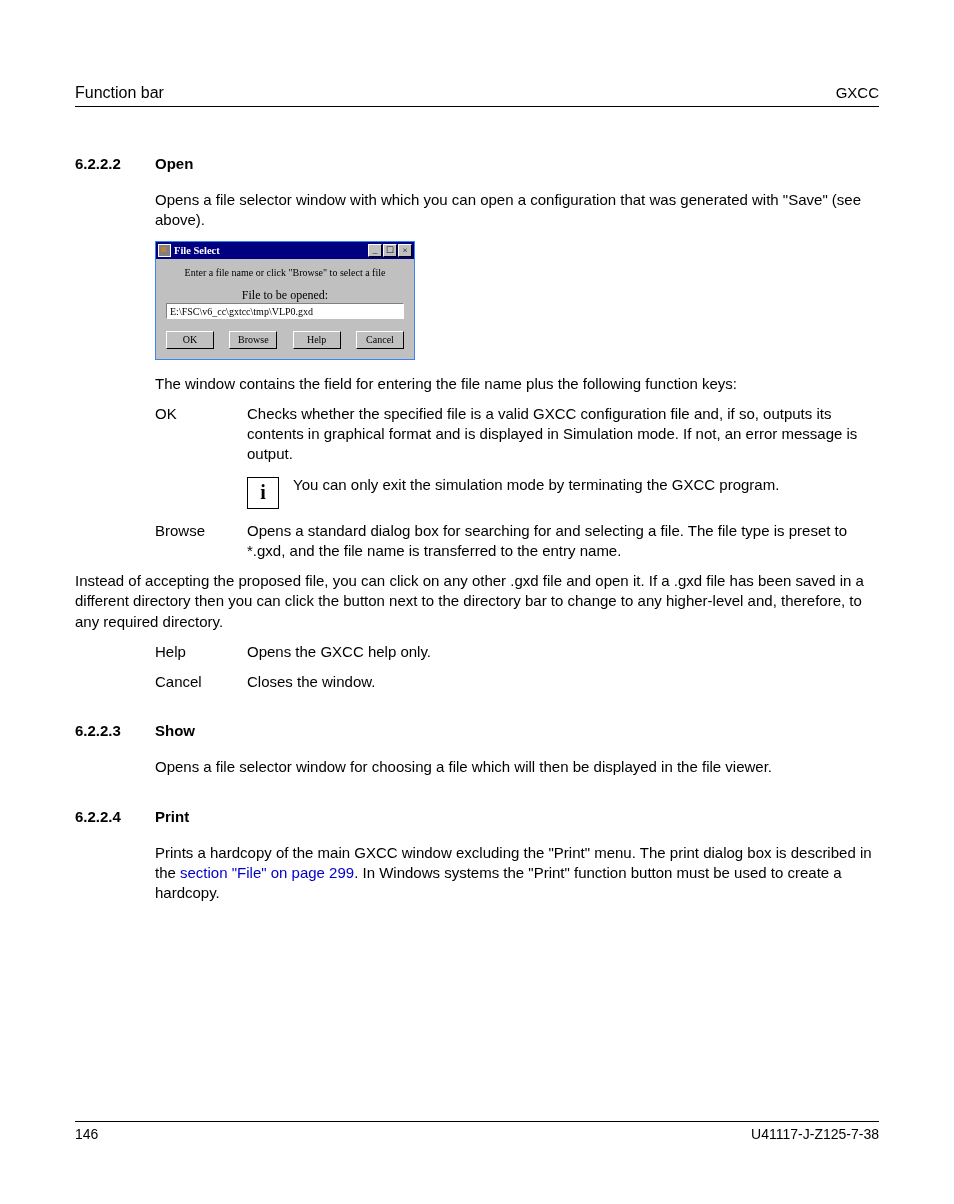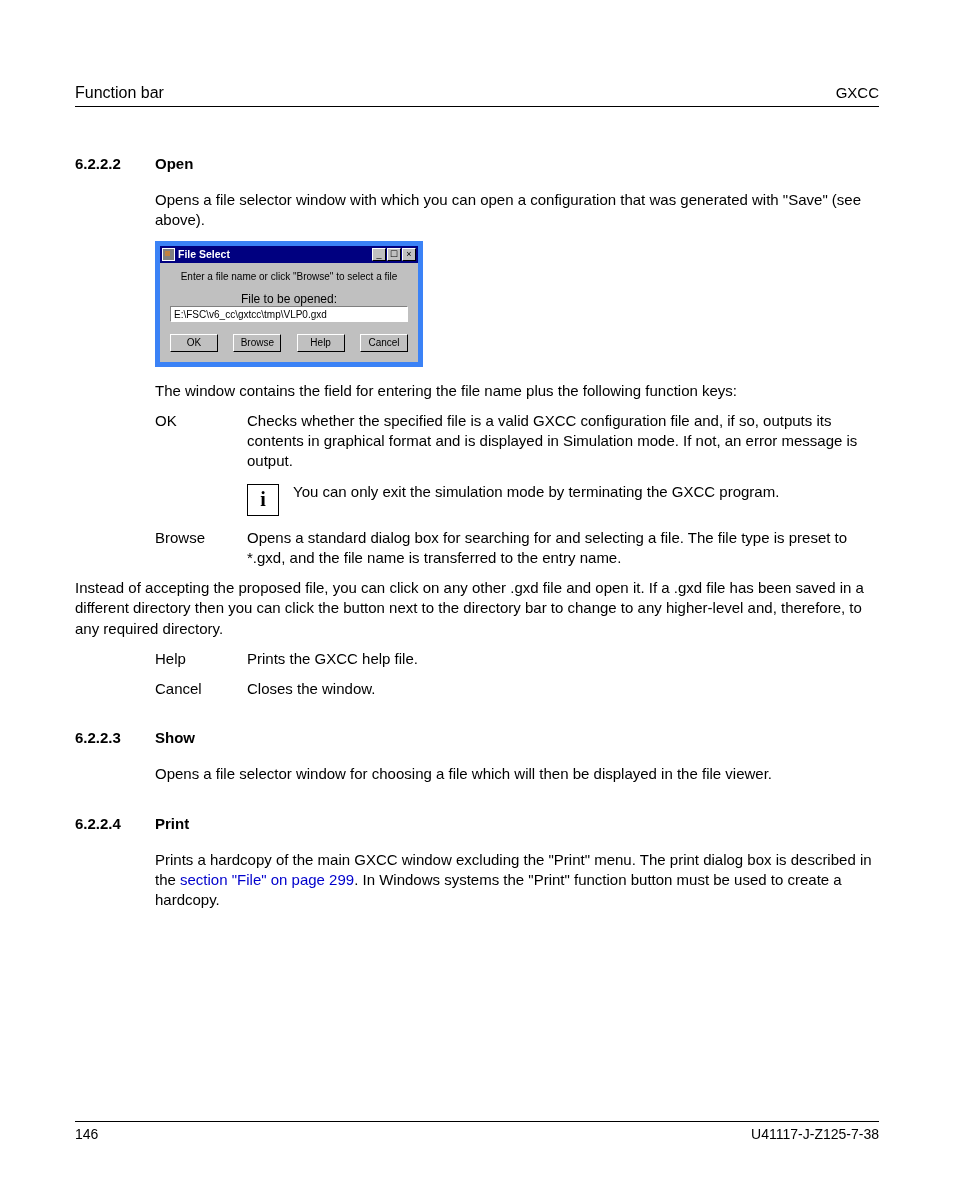--- a/index.html
+++ b/index.html
@@ -52,23 +52,23 @@
   .body-para {
     margin-left: 80px;
     line-height: 1.35;
     margin-bottom: 10px;
   }
   .file-select {
     margin-left: 80px;
     margin-top: 8px;
     margin-bottom: 14px;
     width: 258px;
-    border: 5px solid #3b82f6;
+    border: 1px solid #3b82f6;
     background: #c0c0c0;
-    font-family: Liberation Sans, sans-serif;
+    font-family: Liberation Serif, serif;
     font-size: 10px;
   }
   .fs-titlebar {
     background: #000080;
     color: #fff;
     display: flex;
     align-items: center;
     padding: 1px 2px;
     height: 15px;
   }
@@ -266,21 +266,21 @@
         <span>Opens a standard dialog box for searching for and selecting a file. The file type is preset to </span><span class="mono">*.gxd</span><span>, and the file name is transferred to the entry name.</span>
       </div>
     </div>
 
     <div class="def-para2">
       <span>Instead of accepting the proposed file, you can click on any other </span><span class="mono">.gxd</span><span> file and open it. If a </span><span class="mono">.gxd</span><span> file has been saved in a different directory then you can click the button next to the directory bar to change to any higher-level and, therefore, to any required directory.</span>
     </div>
 
     <div class="def-row">
       <div class="def-term">Help</div>
-      <div class="def-body">Prints the GXCC help file.</div>
+      <div class="def-body">Opens the GXCC help only.</div>
     </div>
 
     <div class="def-row">
       <div class="def-term">Cancel</div>
       <div class="def-body">Closes the window.</div>
     </div>
   </div>
 
   <div class="section-block" style="margin-top:30px;">
     <div class="section-title-row">

